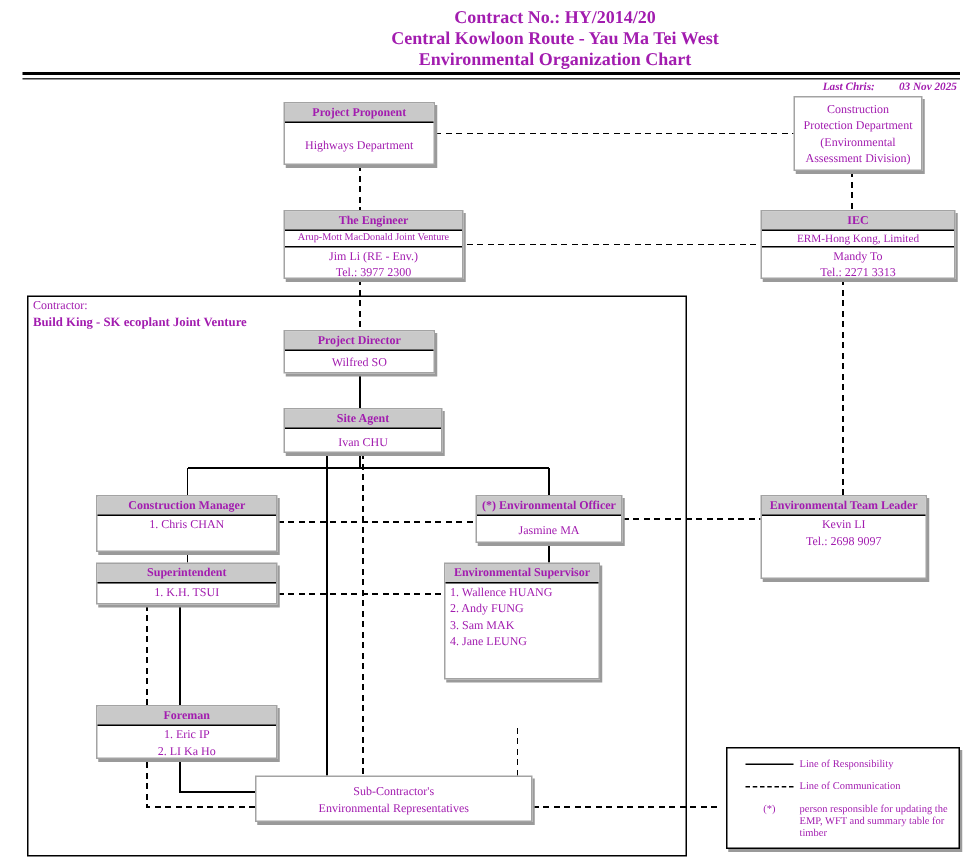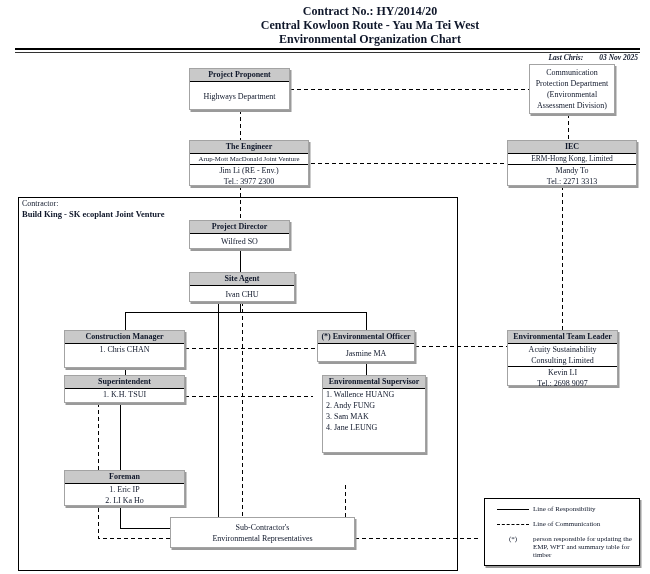--- a/index.html
+++ b/index.html
@@ -1,18 +1,18 @@
 <!DOCTYPE html>
 <html><head>
 <meta charset="utf-8">
 <style>
   html,body{margin:0;padding:0;background:#fff;}
   #canvas{
     position:relative;width:650px;height:574px;background:#fff;overflow:hidden;
-    font-family:"Liberation Serif","DejaVu Serif",serif;color:#0f172a;
+    font-family:"Liberation Serif","DejaVu Serif",serif;color:#a21caf;
   }
   #connectors{position:absolute;left:0;top:0;z-index:1;}
   .title{position:absolute;left:170px;top:4px;width:400px;text-align:center;
     font-weight:bold;font-size:12px;line-height:14px;z-index:2;}
   .rule{position:absolute;left:15px;top:48px;width:625px;height:2px;
     border-top:2px solid #000;border-bottom:1px solid #333;z-index:2;}
   .last-update{position:absolute;right:12px;top:53px;font-size:7.5px;font-style:italic;
     font-weight:bold;z-index:2;}
   .last-update .lbl{margin-right:16px;}
   .contractor-frame{position:absolute;left:18px;top:197px;width:438px;height:372px;
@@ -91,21 +91,21 @@
 
   <div class="box" style="left:189px;top:68px;width:101px;height:42px;">
     <div class="hdr">Project Proponent</div>
     <div class="bd" style="height:29px;">
       <div class="row">Highways Department</div>
     </div>
   </div>
 
   <div class="box" style="left:529px;top:64px;width:86px;height:50px;">
     <div class="bd" style="height:48px;">
-      <div class="row">Communication</div>
+      <div class="row">Construction</div>
       <div class="row">Protection Department</div>
       <div class="row">(Environmental</div>
       <div class="row">Assessment Division)</div>
     </div>
   </div>
 
   <div class="box" style="left:189px;top:140px;width:120px;height:46px;">
     <div class="hdr">The Engineer</div>
     <div class="sub">Arup-Mott MacDonald Joint Venture</div>
     <div class="bd" style="height:22px;">
@@ -144,34 +144,30 @@
 
   <div class="box" style="left:317px;top:330px;width:98px;height:32px;">
     <div class="hdr">(*) Environmental Officer</div>
     <div class="bd" style="height:18px;">
       <div class="row">Jasmine MA</div>
     </div>
   </div>
 
   <div class="box" style="left:507px;top:330px;width:111px;height:56px;">
     <div class="hdr">Environmental Team Leader</div>
-    <div style="border-bottom:1px solid #000;">
-      <div class="row">Acuity Sustainability</div>
-      <div class="row">Consulting Limited</div>
-    </div>
     <div class="row">Kevin LI</div>
     <div class="row">Tel.: 2698 9097</div>
   </div>
 
   <div class="box" style="left:64px;top:375px;width:121px;height:28px;">
     <div class="hdr">Superintendent</div>
     <div class="row">1. K.H. TSUI</div>
   </div>
 
-  <div class="box list" style="left:322px;top:375px;width:104px;height:78px;">
+  <div class="box list" style="left:296px;top:375px;width:104px;height:78px;">
     <div class="hdr">Environmental Supervisor</div>
     <div class="row">1. Wallence HUANG</div>
     <div class="row">2. Andy FUNG</div>
     <div class="row">3. Sam MAK</div>
     <div class="row">4. Jane LEUNG</div>
   </div>
 
   <div class="box" style="left:64px;top:470px;width:121px;height:36px;">
     <div class="hdr">Foreman</div>
     <div class="row">1. Eric IP</div>

